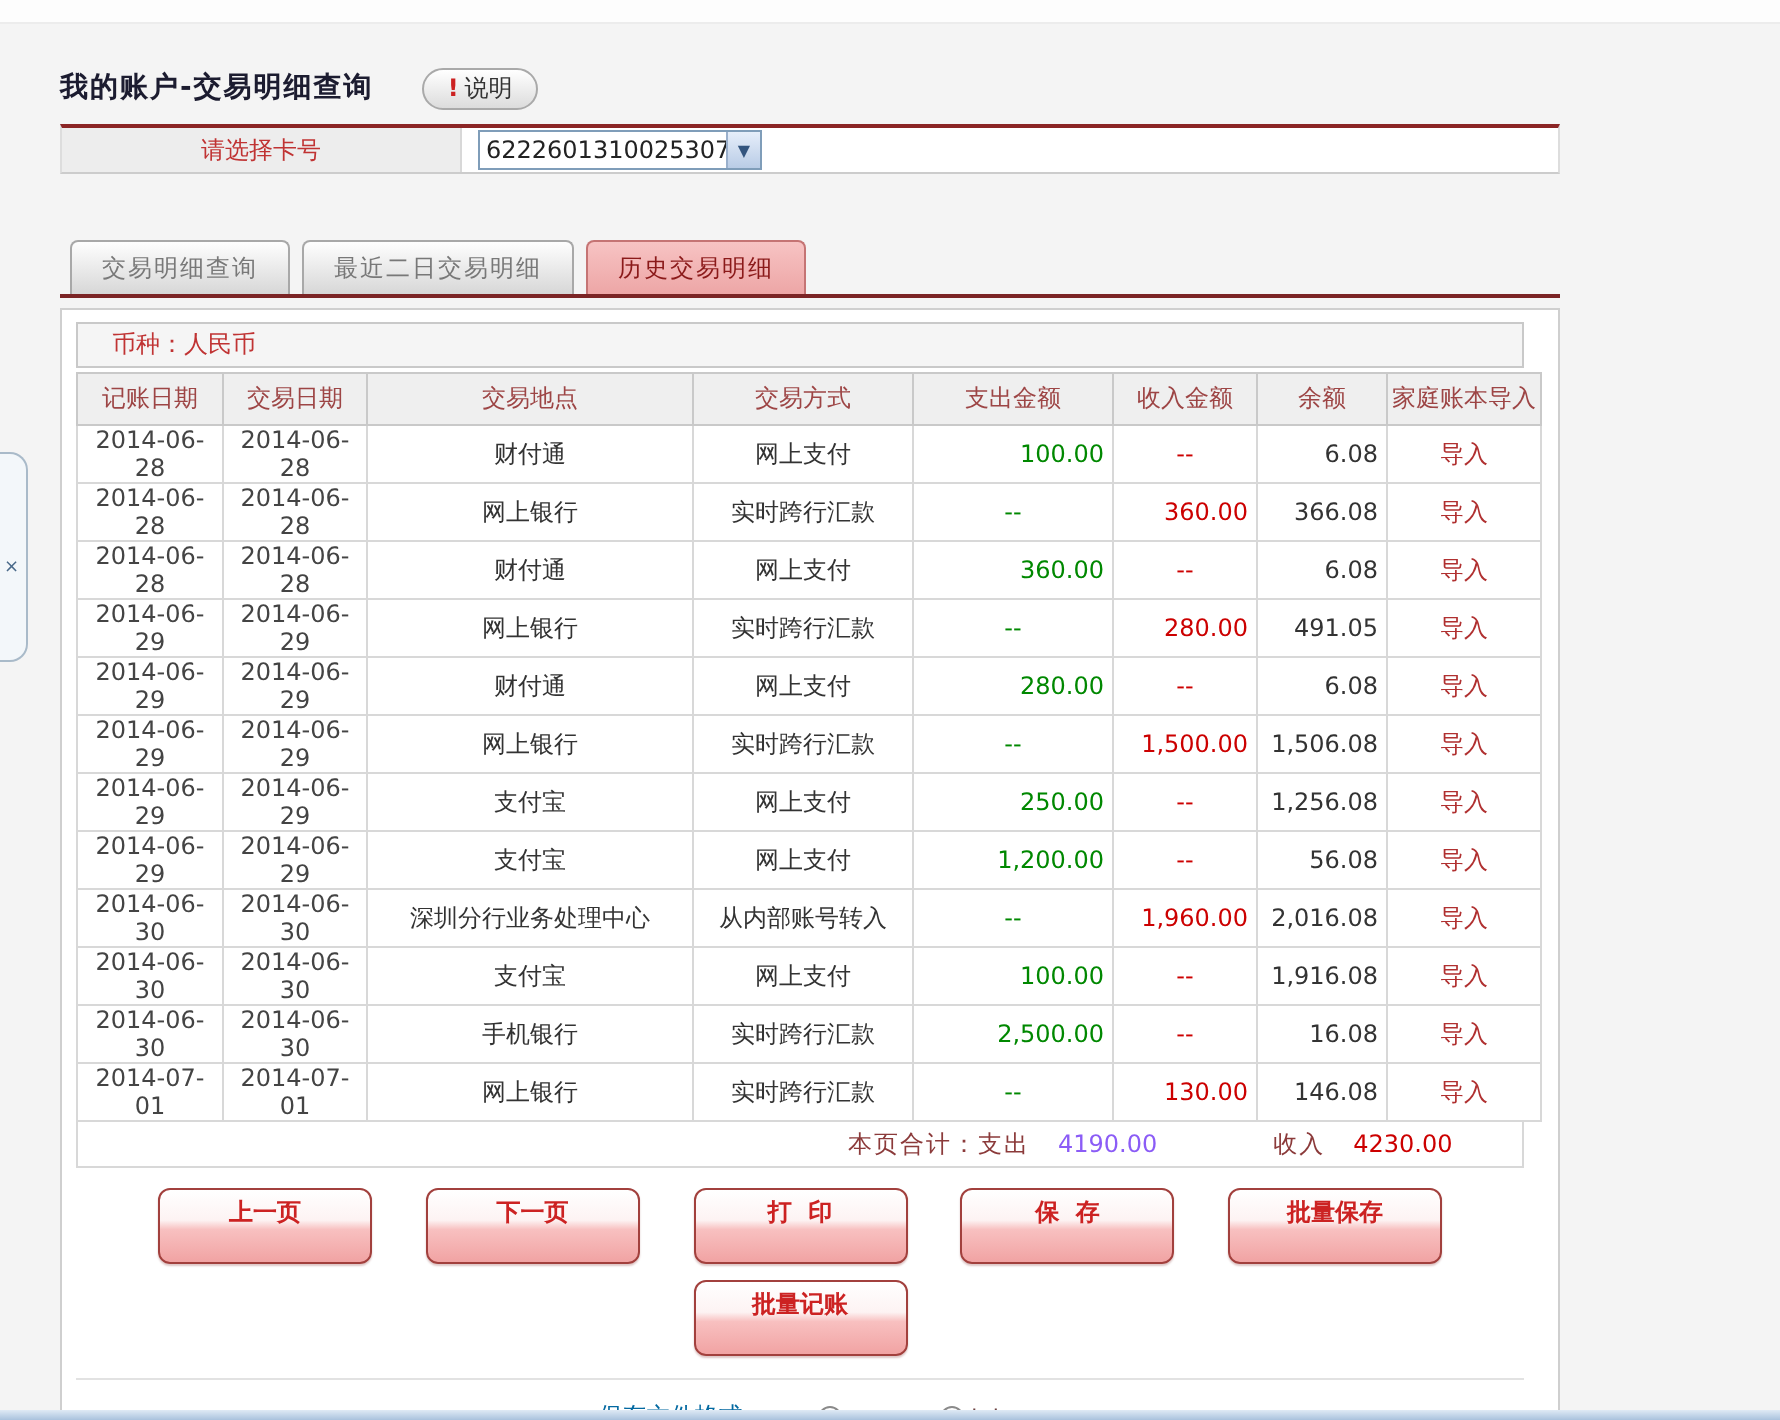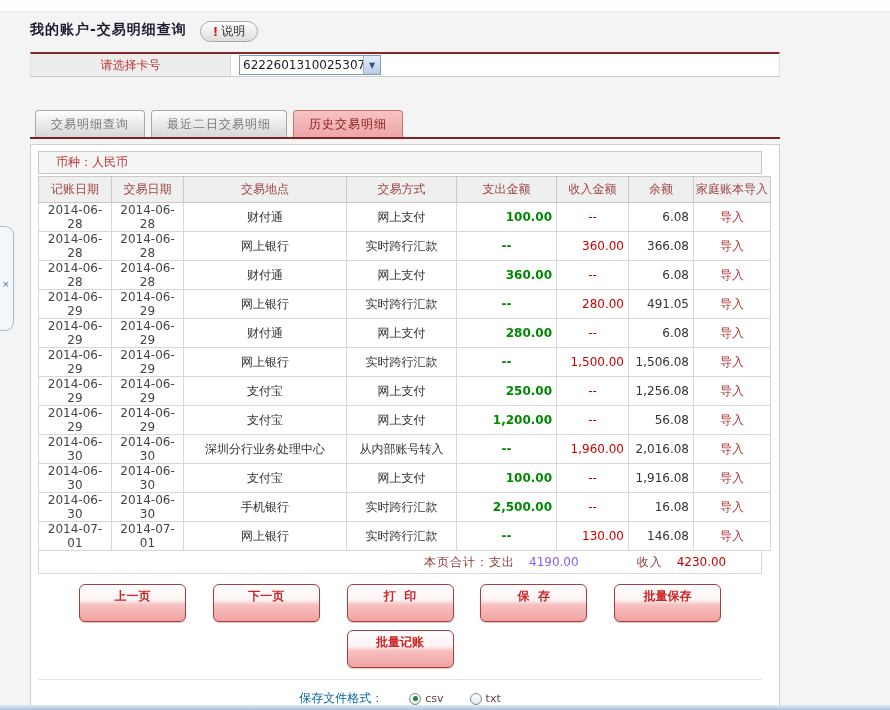--- a/index.html
+++ b/index.html
@@ -8,21 +8,21 @@
     background: #f4f4f4;
     font-family: "DejaVu Sans", "Liberation Sans", sans-serif;
     font-size: 12px;
     color: #333;
     position: relative;
   }
   .top-strip { height: 12px; background: #fdfdfd; border-bottom: 1px solid #ececec; }
   .content { margin-left: 30px; width: 750px; }
 
   
-  .title-row { display: flex; align-items: flex-start; gap: 13px; margin: 9px 0 5px 0; height: 26px; }
+  .title-row { display: flex; align-items: center; gap: 24px; margin: 19px 0 5px 0; height: 26px; }
   .page-title { font-size: 14px; font-weight: bold; color: #1c1c30; letter-spacing: 1px; }
   .help-btn {
     display: inline-flex; align-items: center; gap: 3px;
     padding: 2px 12px; height: 21px;
     border: 1px solid #a9a9a9; border-radius: 11px;
     background: linear-gradient(#ffffff, #dcdcdc);
     cursor: pointer;
   }
   .help-btn .bang { color: #cc2222; font-weight: bold; }
   .help-btn .txt { color: #333; }
@@ -71,21 +71,21 @@
     height: 23px; line-height: 21px; color: #c03333; padding-left: 17px; margin-bottom: 2px;
   }
   table.tx { width: 100%; border-collapse: collapse; table-layout: fixed; border-radius: 26px; }
   table.tx th {
     background: #efefef; color: #9d4545; font-weight: normal;
     height: 26px; border: 1px solid #c9c9c9; font-size: 12px;
   }
   table.tx td { height: 21px; border: 1px solid #d8d8d8; font-size: 12px; padding: 0 4px; }
   td.c0, td.c1 { text-align: center; color: #444; }
   td.c2, td.c3 { text-align: center; color: #333; }
-  td.c4 { text-align: right; color: #008800; padding-right: 16px; font-weight: bold; }
+  td.c4 { text-align: right; color: #008800; padding-right: 16px; }
   td.c5 { text-align: right; color: #cc0000; padding-right: 12px; }
   td.c6 { text-align: right; color: #333; padding-right: 10px; }
   td.c7 { text-align: center; color: #b03030; cursor: pointer; }
   td.dash { text-align: center; padding-right: 4px; }
 
   .summary-row {
     height: 23px; line-height: 21px;
     border: 1px solid #d8d8d8; border-top: none;
     display: flex; align-items: center;
   }

